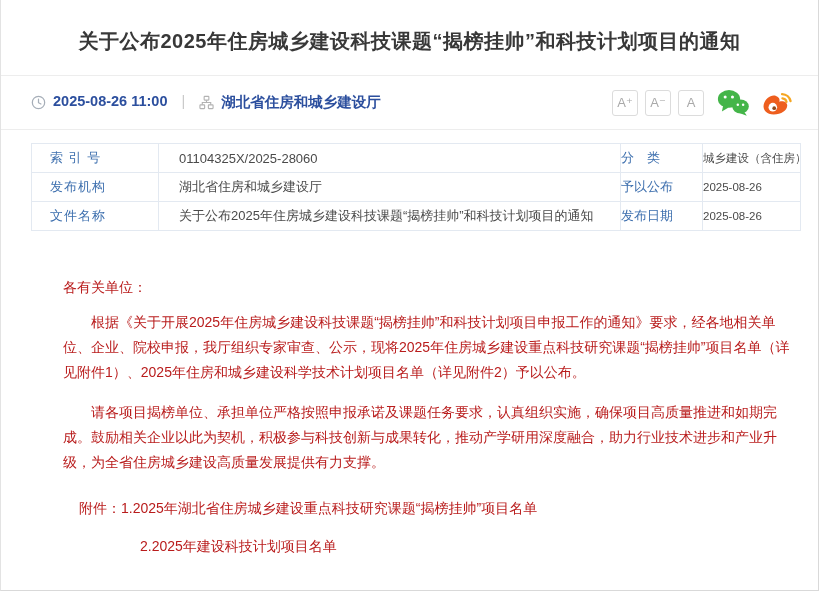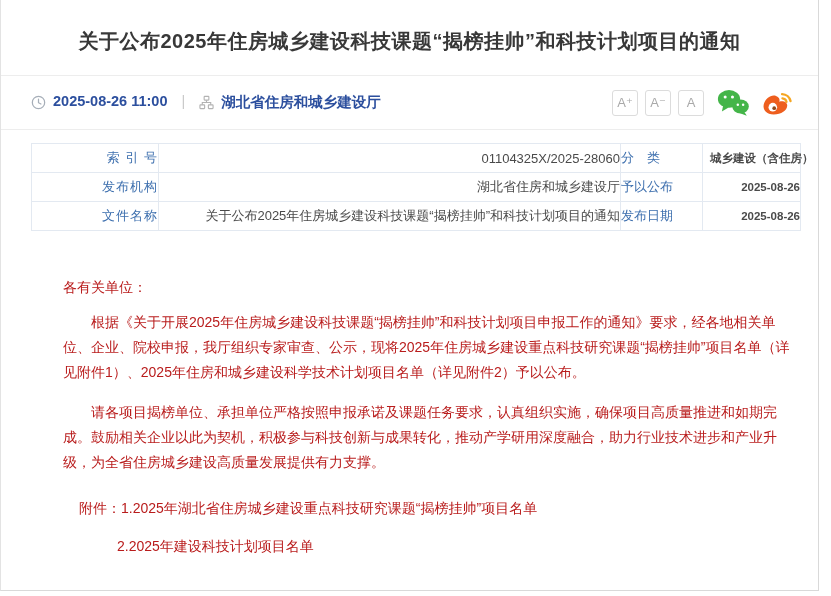--- a/index.html
+++ b/index.html
@@ -44,31 +44,31 @@
     display:flex; align-items:center; justify-content:center;
     cursor:pointer;
   }
   .share-icon { margin-left:13px; display:flex; align-items:center; cursor:pointer; }
   
   .info-table {
     width:770px; margin:13px 30px 0 30px;
     border-collapse:collapse; table-layout:fixed;
     font-size:13px;
   }
-  .info-table td { border:1px solid #e3e9f1; height:29px; vertical-align:middle;text-align:right; }
+  .info-table td { border:1px solid #e3e9f1; height:29px; vertical-align:middle; }
   td.lbl   { width:127px; color:#3d6fae; padding-left:18px; letter-spacing:1px; }
   td.val   { color:#4a4a4a; padding-left:20px;margin-left:24px; }
   td.lbl2  { width:82px; color:#3d6fae; text-align:left; }
-  td.val2  { width:98px; color:#4a4a4a; padding-left:7px; font-size:11.5px; white-space:nowrap;font-weight:bold; }
+  td.val2  { width:98px; color:#4a4a4a; font-size:11.5px; white-space:nowrap; }
   
   .article { padding:44px 14px 0 62px; font-size:14px; color:#b91c1c; line-height:25px; }
   .article .para { margin-top:10px; text-indent:2em; margin-right:8px; }
   .article .para-gap { margin-top:15px; }
   .att-line1 { margin-top:21px; text-indent:16px; }
-  .att-line2 { margin-top:13px; margin-left:54px; }
+  .att-line2 { margin-top:13px; margin-left:77px; }
   svg { display:block; }
 </style>
 </head>
 <body>
 
 <div class="card">
 
   <div class="doc-title">关于公布2025年住房城乡建设科技课题“揭榜挂帅”和科技计划项目的通知</div>
 
   <div class="meta-bar">

